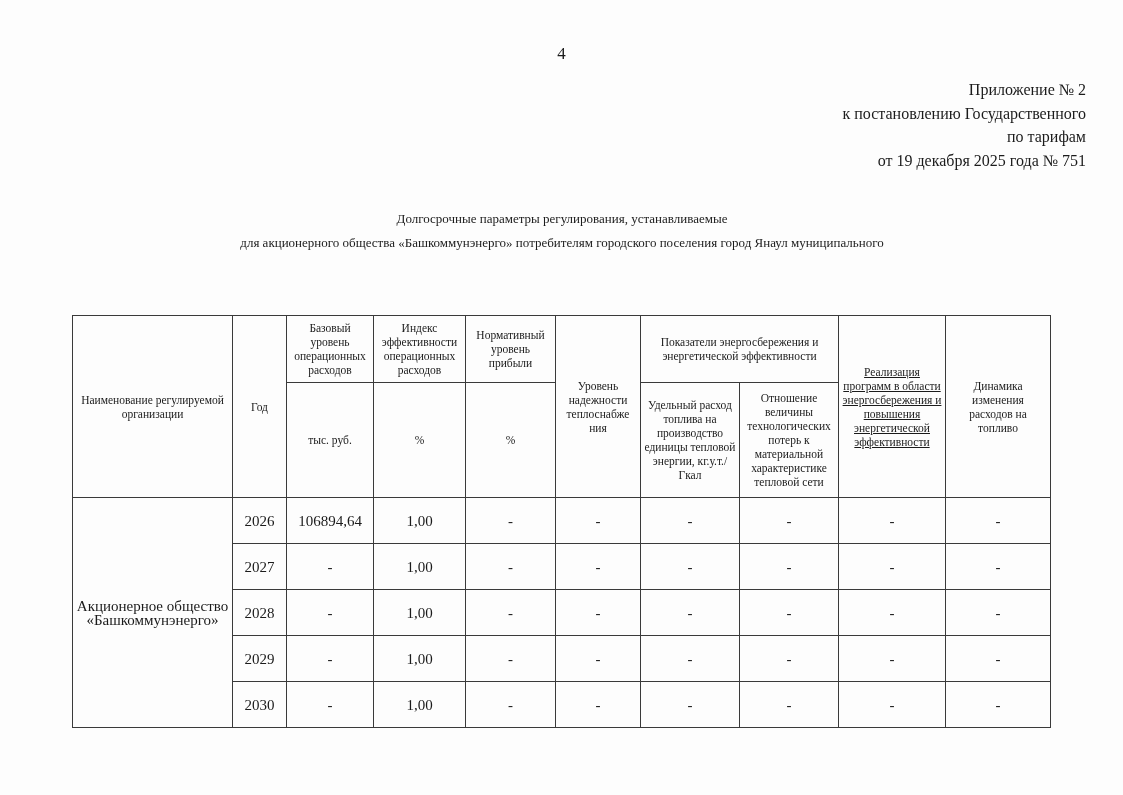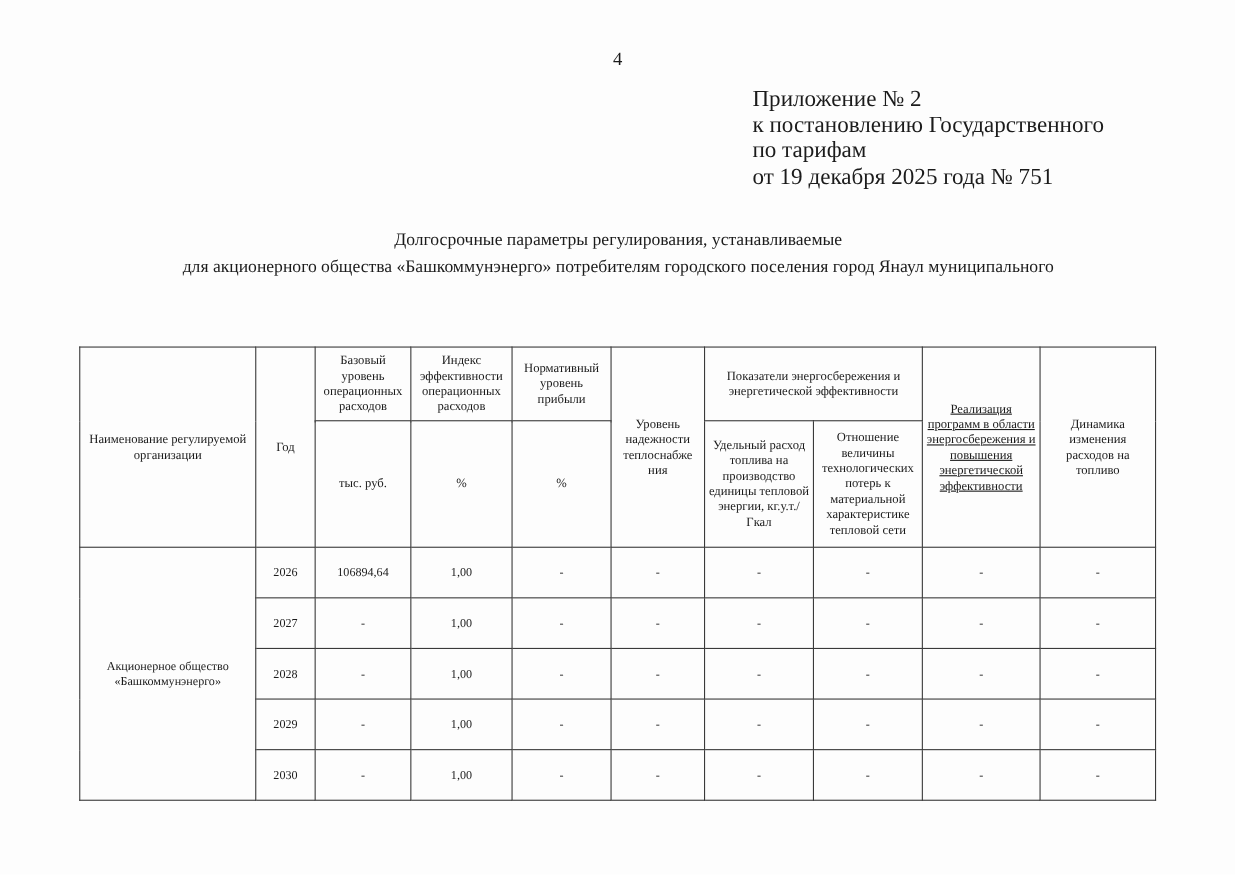--- a/index.html
+++ b/index.html
@@ -30,36 +30,36 @@
     width: 1123px;
     text-align: center;
     font-size: 17px;
     line-height: 20px;
   }
 
   
   .appendix-block {
     position: absolute;
     top: 78px;
-    left: 684px;
+    left: 756px;
     width: 330px;
-    font-size: 21px;
+    font-size: 16px;
     line-height: 23.5px;
-    text-align: left;
+    text-align: right;
   }
   .appendix-block div { white-space: nowrap; }
 
   
   .doc-title {
     position: absolute;
     top: 207px;
     left: 72px;
     width: 980px;
     text-align: center;
-    font-size: 16px;
+    font-size: 13px;
     line-height: 24px;
   }
   .doc-title .tl { display: block; }
 
   
   .tbl-wrap {
     position: absolute;
     top: 315px;
     left: 72px;
     width: 979px;
@@ -69,21 +69,21 @@
     width: 979px;
     table-layout: fixed;
   }
   table.params th,
   table.params td {
     border: 1px solid #3a3a3a;
     padding: 2px 3px;
     vertical-align: middle;
     text-align: center;
     font-weight: normal;
-    font-size: 11px;
+    font-size: 15px;
     line-height: 14px;
   }
   table.params thead th {
     font-size: 11.5px;
     line-height: 14px;
   }
   th.h-org   { width: 153px; }
   th.h-year  { width: 47px;  }
   th.h-base  { width: 80px;  }
   th.h-index { width: 85px;  }

